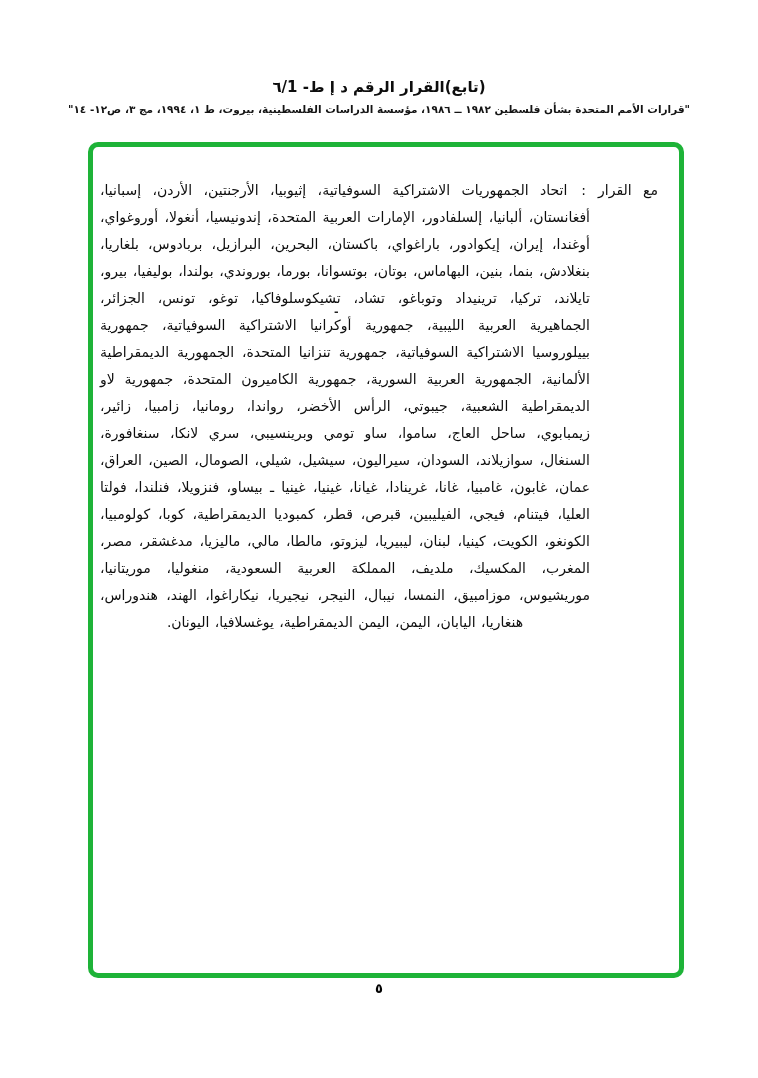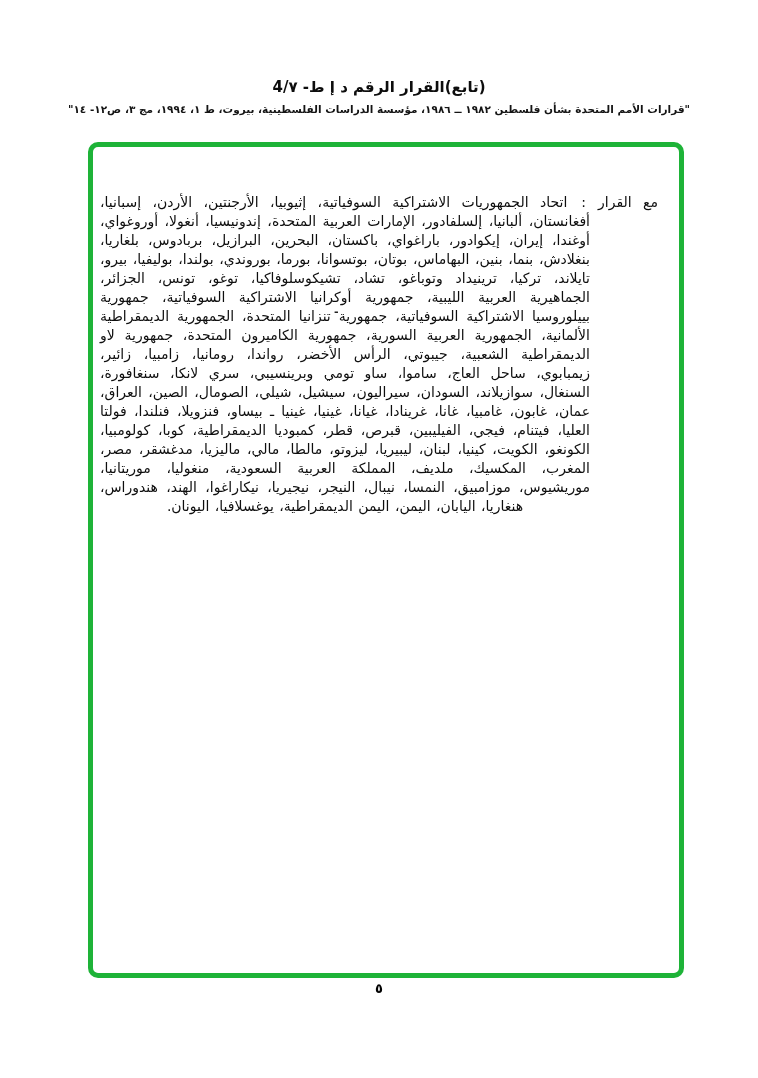--- a/index.html
+++ b/index.html
@@ -34,27 +34,27 @@
   .green-box {
     position: absolute;
     left: 88px; top: 142px;
     width: 586px; height: 826px;
     border: 5px solid #1eb338; 
     border-radius: 10px;
     background: #ffffff;
   }
   .entry {
     position: absolute;
-    top: 32px; right: 21px;
+    top: 16px; right: 21px;
     width: 490px;
     direction: rtl;
     text-align: justify;
     text-align-last: center;
     font-size: 14px;
-    line-height: 19px;
+    line-height: 27px;
     color: #0e0e0e;
     padding-right: 68px;
     text-indent: -68px;
     box-sizing: content-box;
     word-spacing: 1px;
   }
   .entry .vote-colon { margin: 0 12px 0 14px; }
   .stray-mark {
     position: absolute;
     left: 241px; top: 158px;
@@ -69,21 +69,21 @@
     font-size: 13px;
     font-weight: bold;
     color: #000;
   }
 </style>
 </head>
 <body>
 
 <div class="page">
 
-  <div class="header-title">(تابع)القرار الرقم د إ ط- 4/٧</div>
+  <div class="header-title">(تابع)القرار الرقم د إ ط- ٦/1</div>
 
   <div class="header-citation">"قرارات الأمم المتحدة بشأن فلسطين ١٩٨٢ ــ ١٩٨٦، مؤسسة الدراسات الفلسطينية، بيروت، ط ١، ١٩٩٤، مج ٣، ص١٢- ١٤"</div>
 
   <div class="green-box" style="border-color: rgb(30, 179, 56);">
     <span class="stray-mark">-</span>
 
     <p class="entry">
       <span class="vote-label">مع القرار</span><span class="vote-colon">:</span><span class="countries-text">اتحاد الجمهوريات الاشتراكية السوفياتية، إثيوبيا، الأرجنتين، الأردن، إسبانيا، أفغانستان، ألبانيا، إلسلفادور، الإمارات العربية المتحدة، إندونيسيا، أنغولا، أوروغواي، أوغندا، إيران، إيكوادور، باراغواي، باكستان، البحرين، البرازيل، بربادوس، بلغاريا، بنغلادش، بنما، بنين، البهاماس، بوتان، بوتسوانا، بورما، بوروندي، بولندا، بوليفيا، بيرو، تايلاند، تركيا، ترينيداد وتوباغو، تشاد، تشيكوسلوفاكيا، توغو، تونس، الجزائر، الجماهيرية العربية الليبية، جمهورية أوكرانيا الاشتراكية السوفياتية، جمهورية بييلوروسيا الاشتراكية السوفياتية، جمهورية تنزانيا المتحدة، الجمهورية الديمقراطية الألمانية، الجمهورية العربية السورية، جمهورية الكاميرون المتحدة، جمهورية لاو الديمقراطية الشعبية، جيبوتي، الرأس الأخضر، رواندا، رومانيا، زامبيا، زائير، زيمبابوي، ساحل العاج، ساموا، ساو تومي وبرينسيبي، سري لانكا، سنغافورة، السنغال، سوازيلاند، السودان، سيراليون، سيشيل، شيلي، الصومال، الصين، العراق، عمان، غابون، غامبيا، غانا، غرينادا، غيانا، غينيا، غينيا ـ بيساو، فنزويلا، فنلندا، فولتا العليا، فيتنام، فيجي، الفيليبين، قبرص، قطر، كمبوديا الديمقراطية، كوبا، كولومبيا، الكونغو، الكويت، كينيا، لبنان، ليبيريا، ليزوتو، مالطا، مالي، ماليزيا، مدغشقر، مصر، المغرب، المكسيك، ملديف، المملكة العربية السعودية، منغوليا، موريتانيا، موريشيوس، موزامبيق، النمسا، نيبال، النيجر، نيجيريا، نيكاراغوا، الهند، هندوراس، هنغاريا، اليابان، اليمن، اليمن الديمقراطية، يوغسلافيا، اليونان.</span>
     </p>
   </div>

